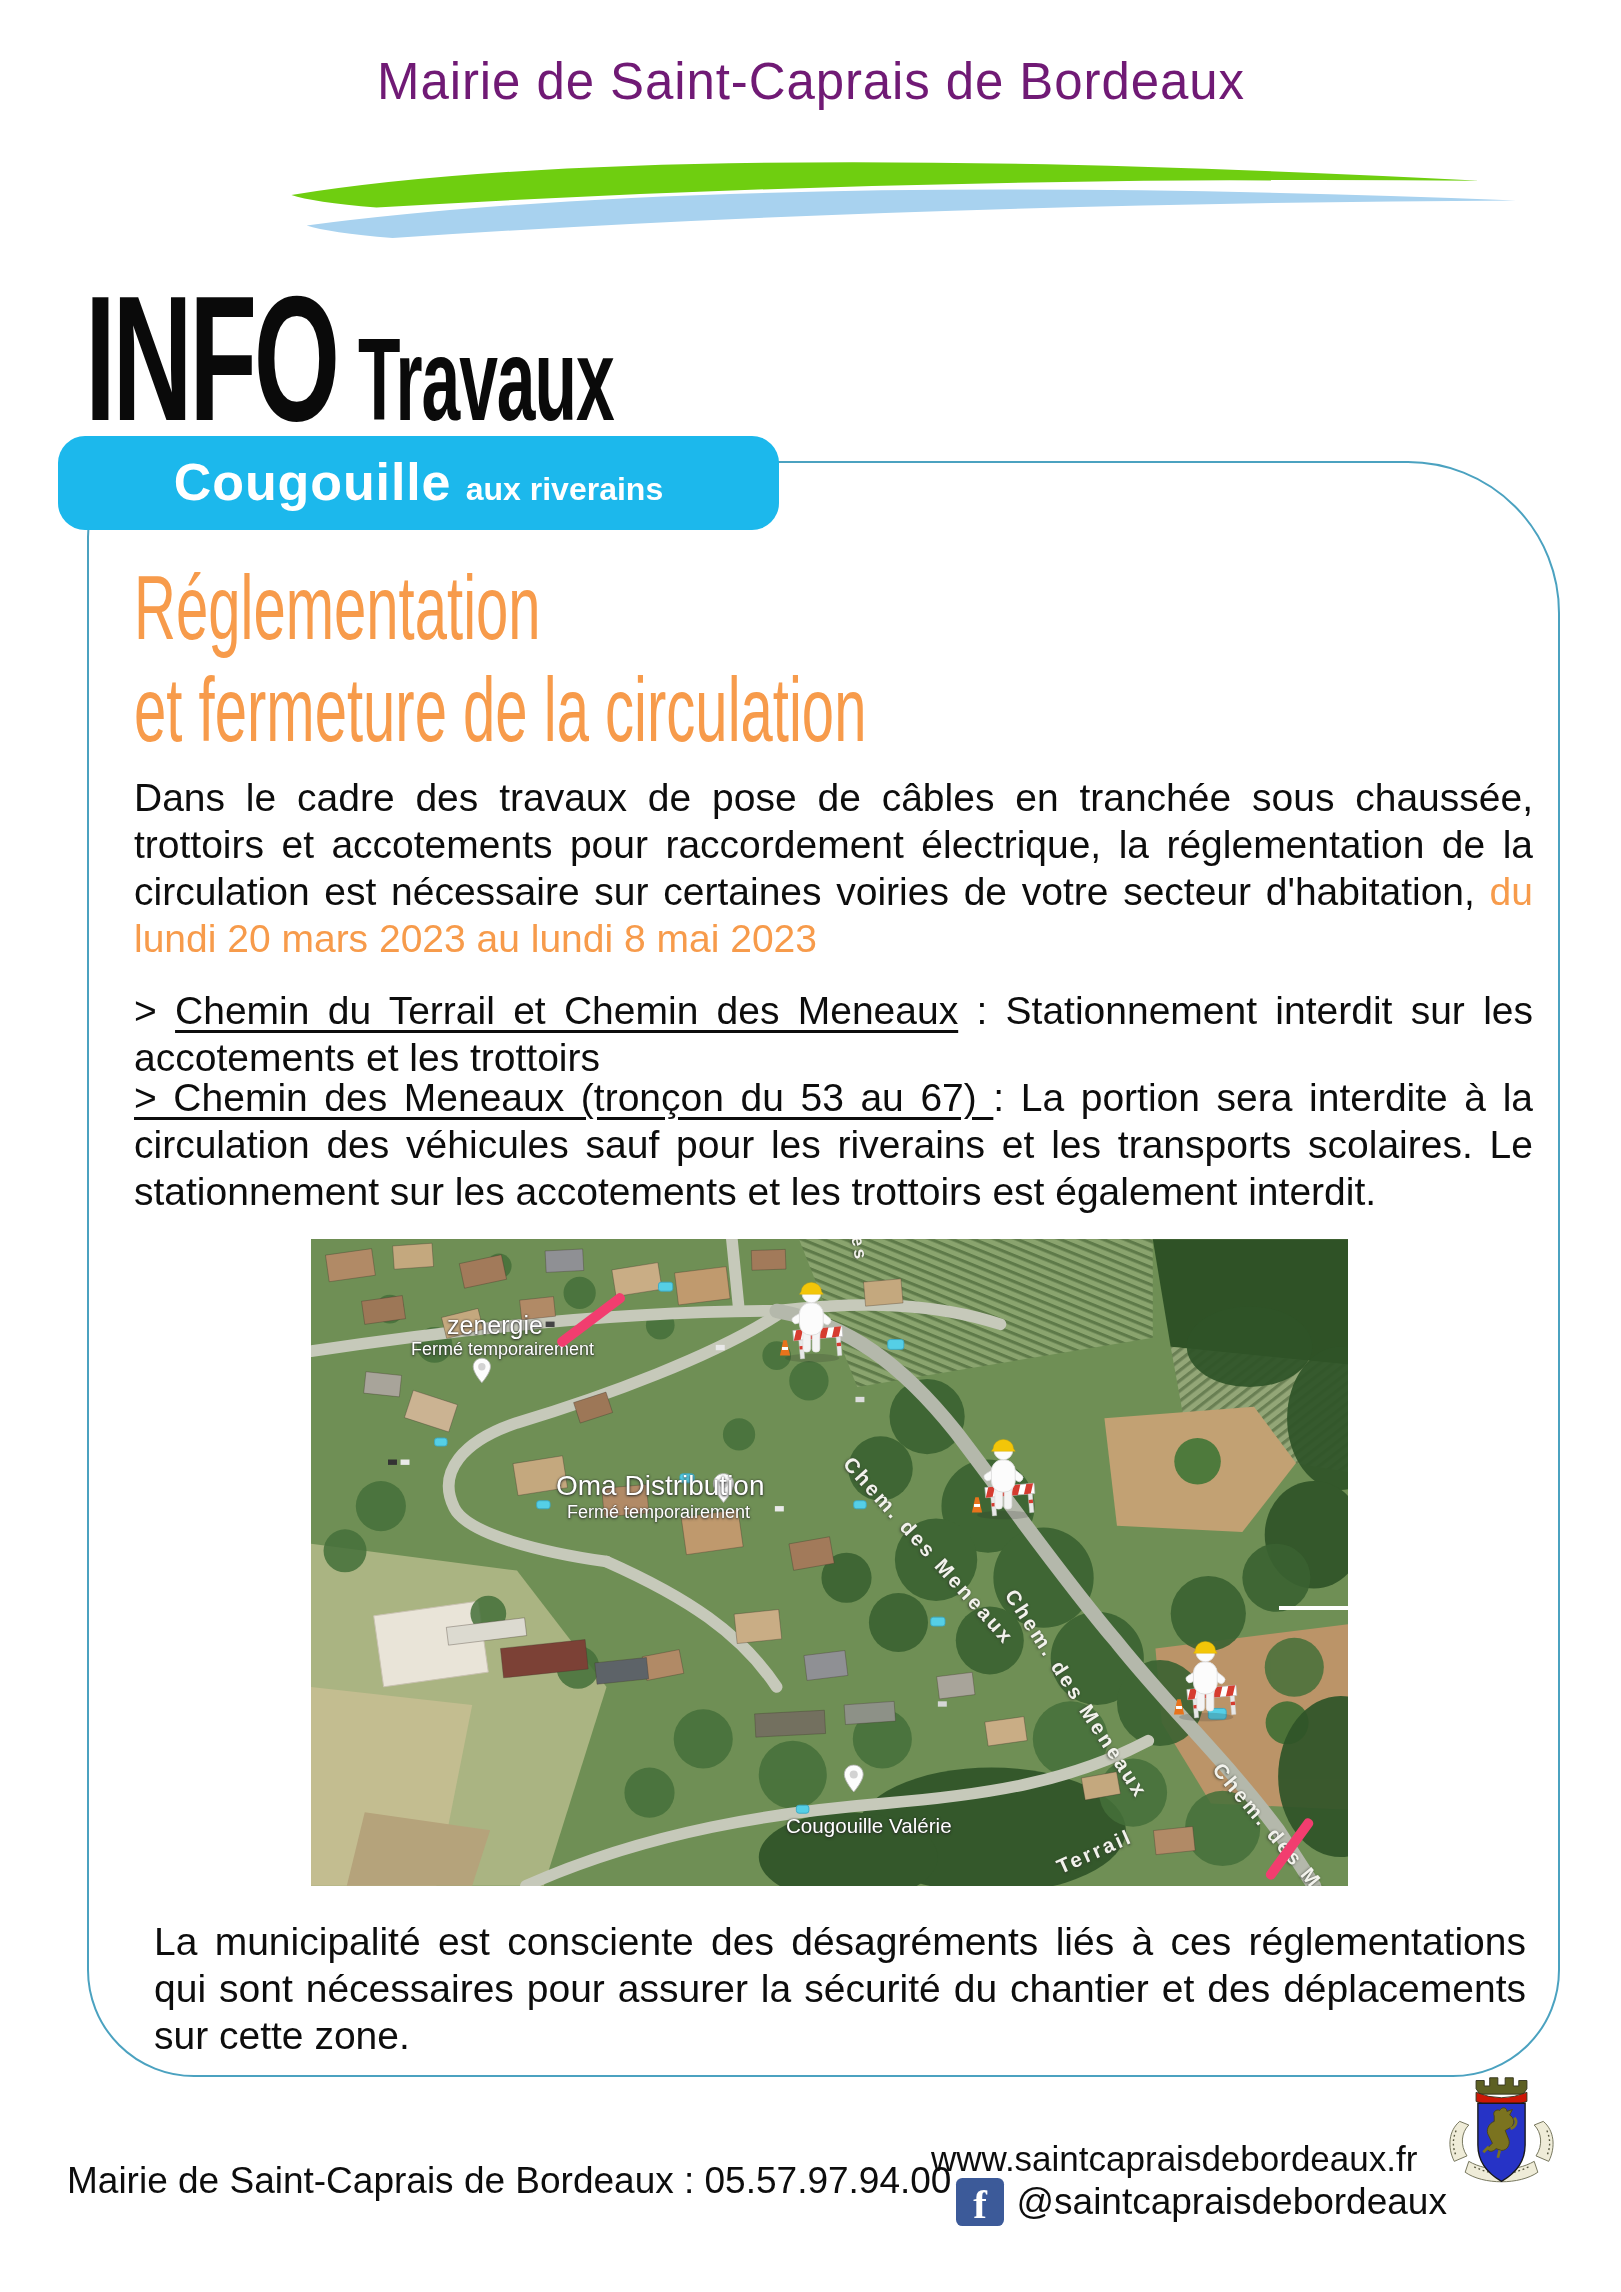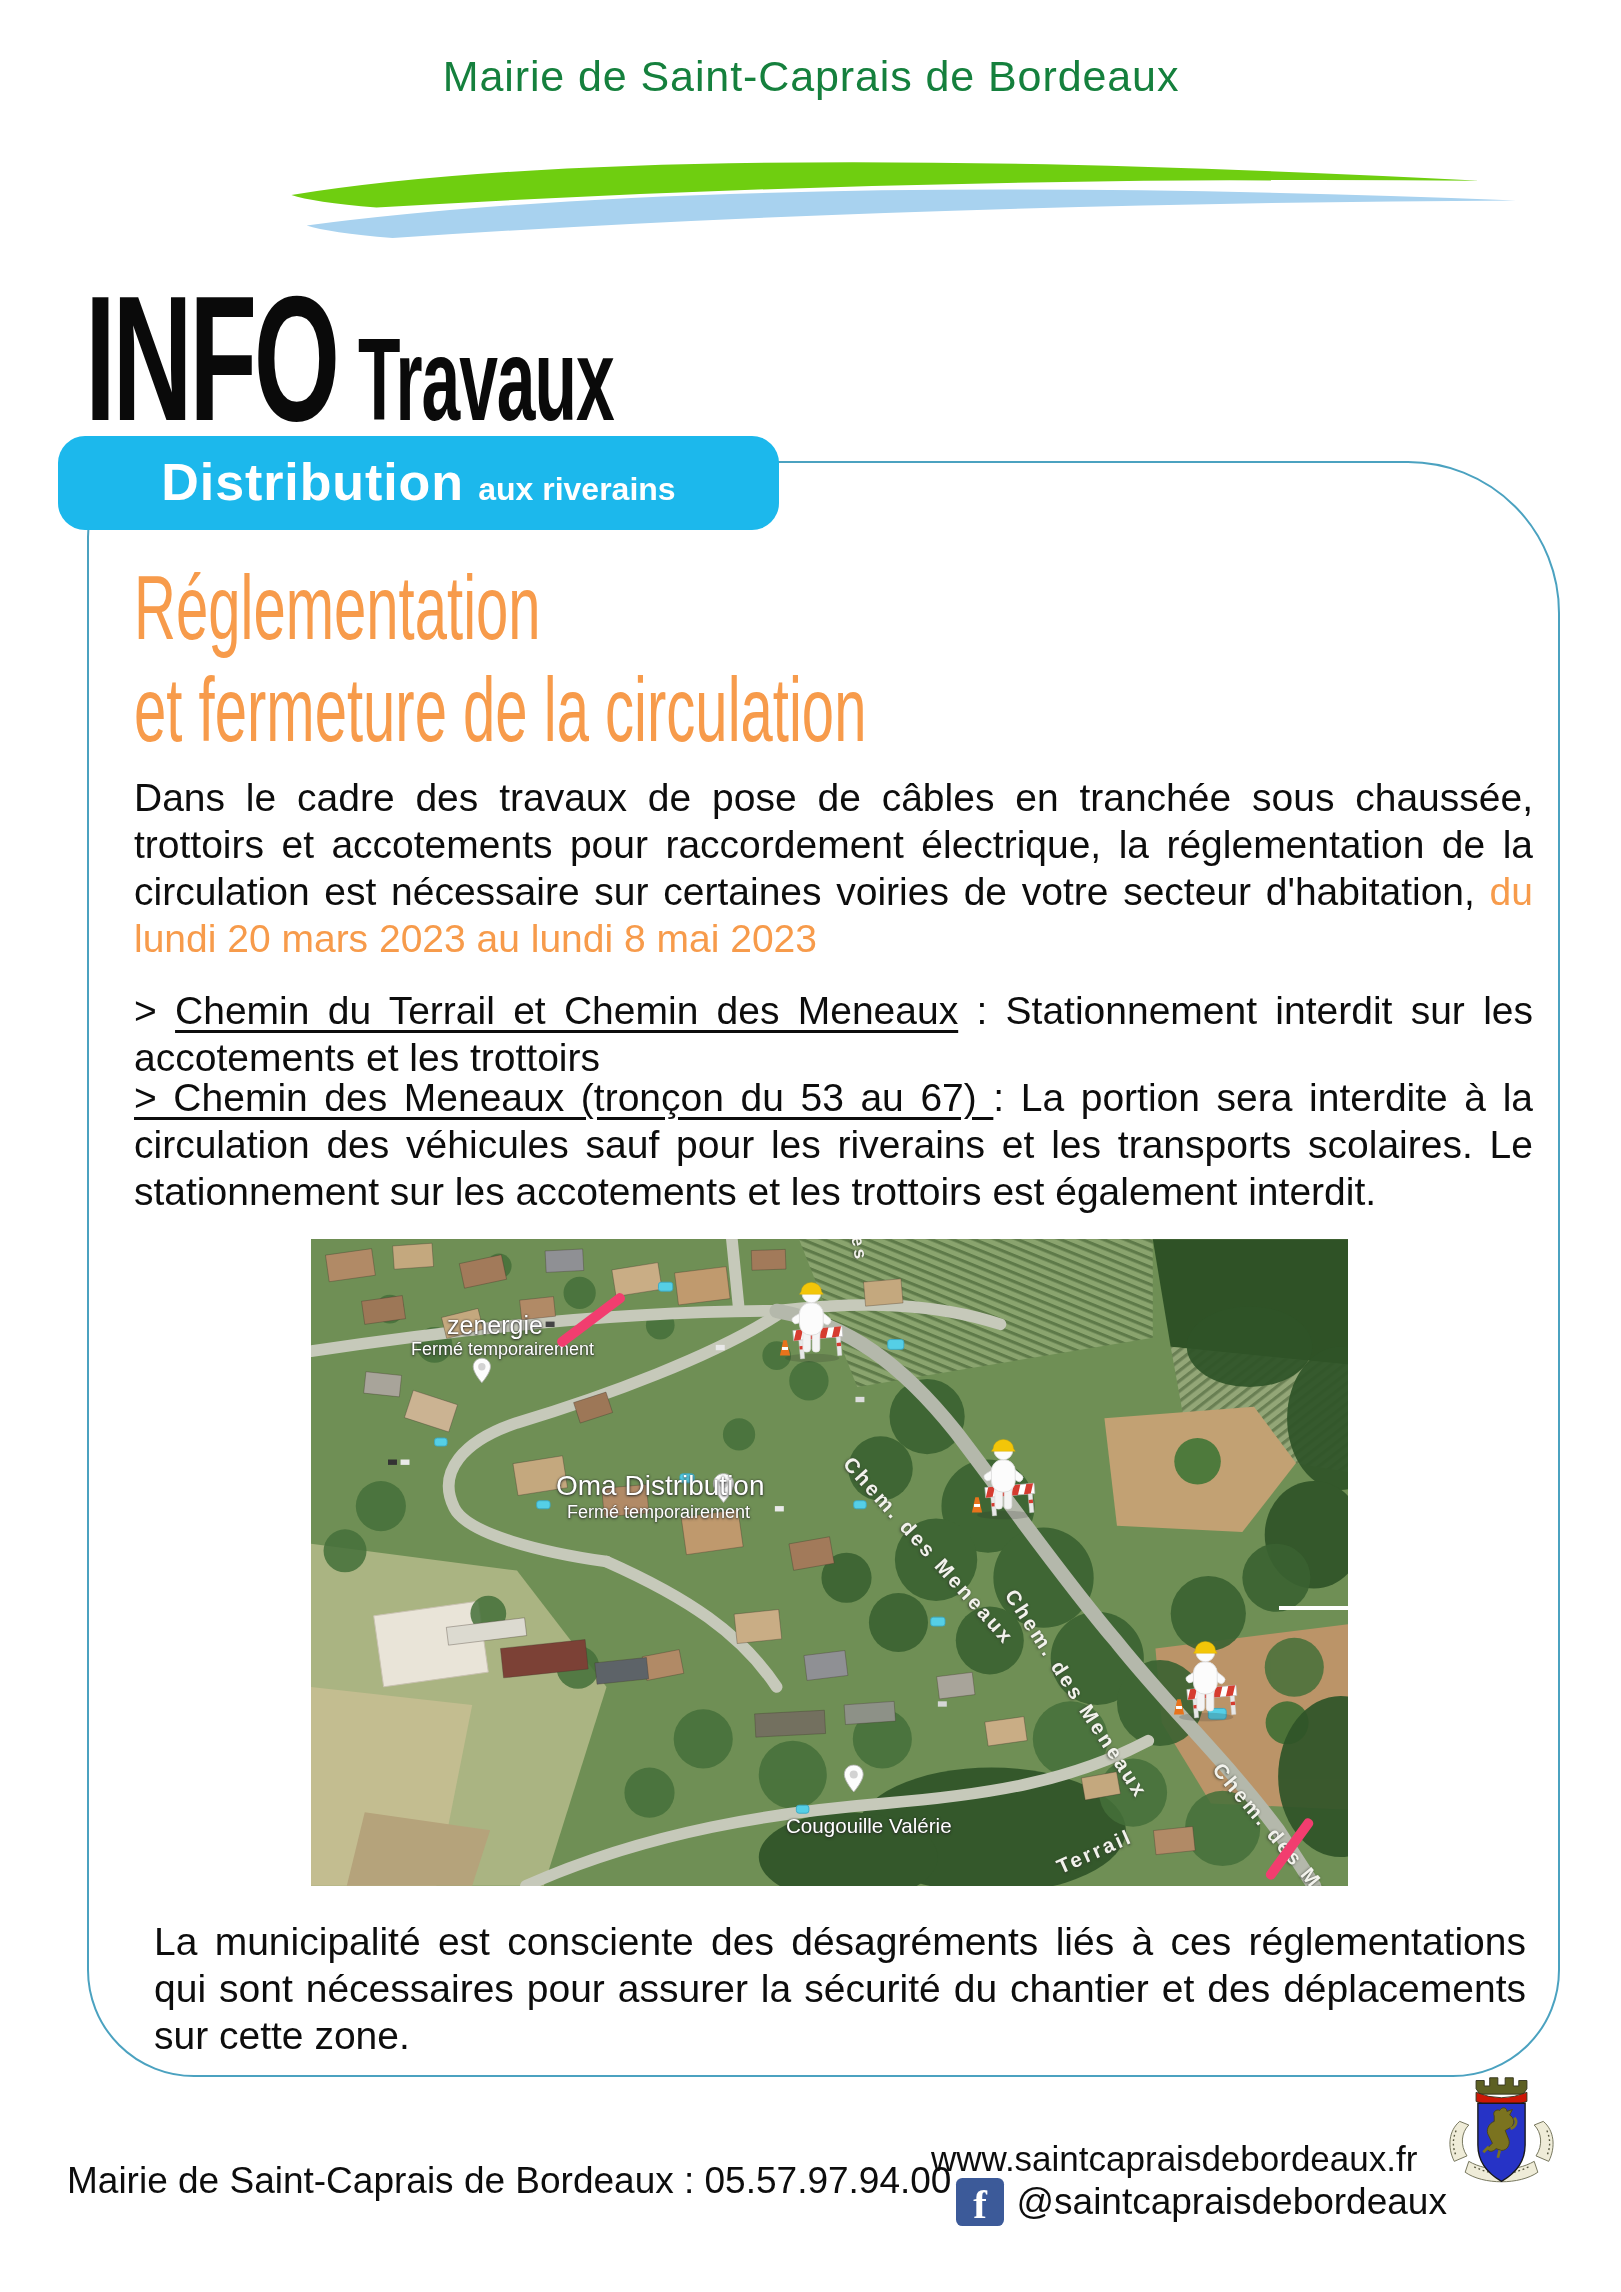--- a/index.html
+++ b/index.html
@@ -1,20 +1,20 @@
 <!DOCTYPE html>
 <html style="font-size:14.3px"><head>
 <meta charset="utf-8">
 <style>
   html,body{margin:0;padding:0;background:#fff;}
   .page{position:relative;width:1622px;height:2293px;background:#fff;overflow:hidden;
         font-family:"Liberation Sans",sans-serif;color:#111;}
   
   .header-title{position:absolute;left:0;right:0;top:52px;text-align:center;
-      font-size:43px;font-weight:400;color:#15803d;letter-spacing:0.9px;}
+      font-size:51px;font-weight:400;color:#701a75;letter-spacing:0.9px;}
   .swoosh{position:absolute;left:269px;top:150px;width:1254px;height:99px;}
   
   .title-info{position:absolute;left:85px;top:269px;font-size:179px;font-weight:700;line-height:1;
       letter-spacing:-5.4px;transform:scaleX(.62);transform-origin:0 0;color:#0a0a0a;white-space:nowrap;}
   .title-travaux{position:absolute;left:358px;top:322px;font-size:116px;font-weight:700;line-height:1;
       letter-spacing:-1.8px;transform:scaleX(.60);transform-origin:0 0;color:#0a0a0a;white-space:nowrap;}
   
   .badge{position:absolute;left:58px;top:436px;width:721px;height:94px;border-radius:27px;
       display:flex;align-items:baseline;justify-content:center;gap:14.3px;padding-top:16px;
       box-sizing:border-box;color:#fff;z-index:3;}
@@ -62,21 +62,21 @@
   <div class="header-title">Mairie de Saint-Caprais de Bordeaux</div>
   <svg class="swoosh" viewBox="0 0 1400 110">
     <path d="M 25,50 Q 420,-14 1352,34 Q 720,28 120,64 Q 48,58 25,50 Z" fill="#6FCE10"></path>
     <path d="M 42,84 Q 520,22 1392,56 Q 700,60 138,98 Q 66,92 42,84 Z" fill="#A8D2EF"></path>
   </svg>
 
   <div class="title-info">INFO</div>
   <div class="title-travaux">Travaux</div>
 
   <div class="badge" style="background:#1CB8EC;">
-    <span class="b-main">Distribution</span>
+    <span class="b-main">Cougouille</span>
     <span class="b-sub">aux riverains</span>
   </div>
 
   <div class="frame"></div>
 
   <div class="heading" style="color:#F79B4B;">
     <span>Réglementation</span><br>
     <span>et fermeture de la circulation</span>
   </div>
 

